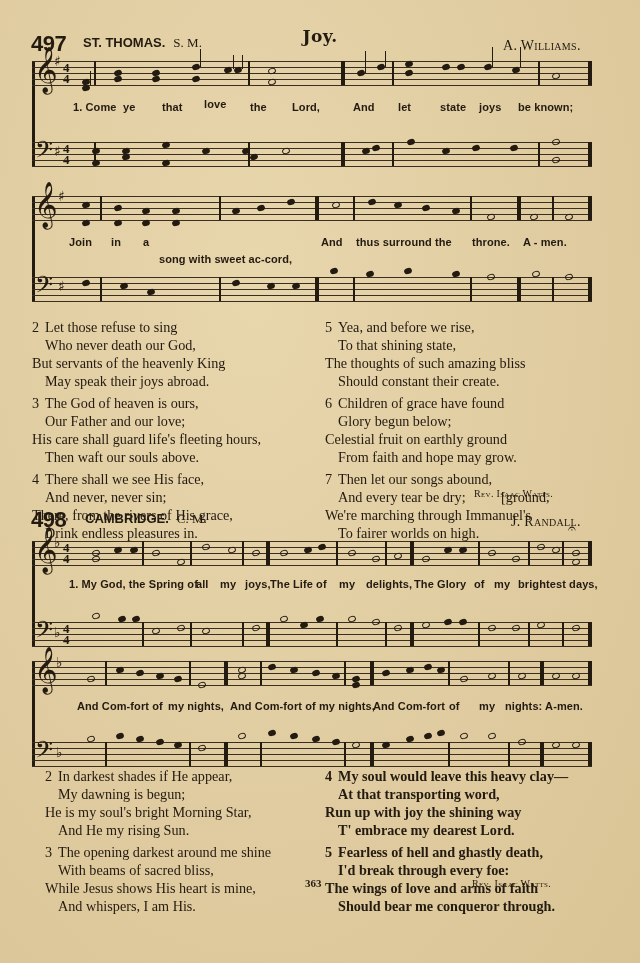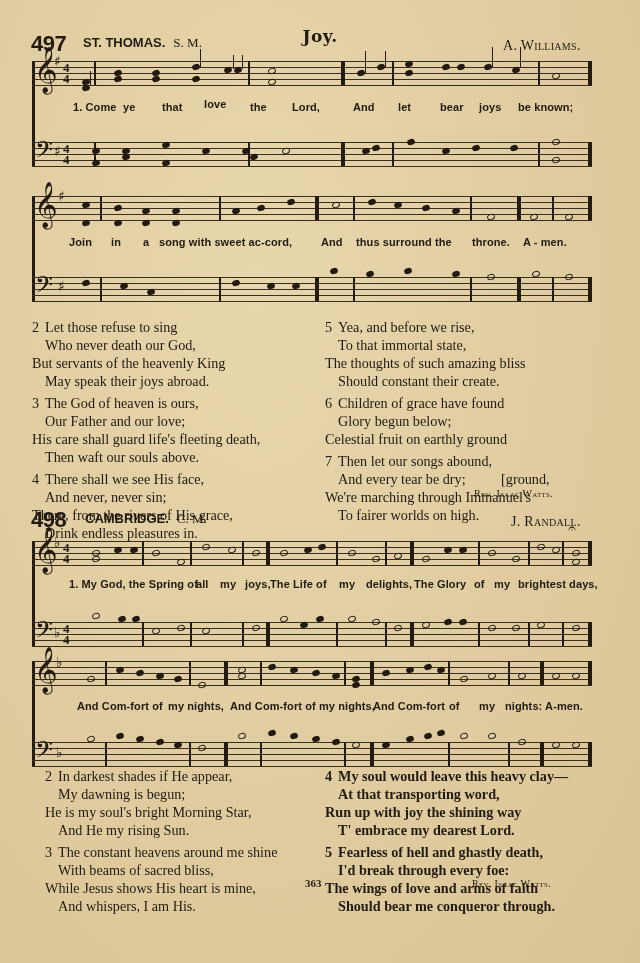--- a/index.html
+++ b/index.html
@@ -141,21 +141,21 @@
 </div>
 
 <div class="abs lyric" style="left:73px; top:101px;">1. Come</div>
 <div class="abs lyric" style="left:123px; top:101px;">ye</div>
 <div class="abs lyric" style="left:162px; top:101px;">that</div>
 <div class="abs lyric" style="left:204px; top:98px;">love</div>
 <div class="abs lyric" style="left:250px; top:101px;">the</div>
 <div class="abs lyric" style="left:292px; top:101px;">Lord,</div>
 <div class="abs lyric" style="left:353px; top:101px;">And</div>
 <div class="abs lyric" style="left:398px; top:101px;">let</div>
-<div class="abs lyric" style="left:440px; top:101px;">bear</div>
+<div class="abs lyric" style="left:440px; top:101px;">state</div>
 <div class="abs lyric" style="left:479px; top:101px;">joys</div>
 <div class="abs lyric" style="left:518px; top:101px;">be known;</div>
 
 <div class="system" style="left:32px; top:196px; width:560px; height:110px;">
   <div class="brace-bar" style="left:0; top:0; height:105px;"></div>
   <div class="staff" style="top:0;">
       <div class="line" style="top:0"></div>
       <div class="line" style="top:6px"></div>
       <div class="line" style="top:12px"></div>
       <div class="line" style="top:18px"></div>
@@ -218,57 +218,58 @@
     <div class="note" style="left:372px; top:72px;"></div>
     <div class="note" style="left:420px; top:75px;"></div>
   <div class="note open" style="left:455px; top:78px;"></div>
     <div class="note open" style="left:500px; top:75px;"></div>
     <div class="note open" style="left:533px; top:78px;"></div>
 </div>
 
 <div class="abs lyric" style="left:69px; top:236px;">Join</div>
 <div class="abs lyric" style="left:111px; top:236px;">in</div>
 <div class="abs lyric" style="left:143px; top:236px;">a</div>
-<div class="abs lyric" style="left:159px; top:236px;">song with sweet ac-cord,</div>
+<div class="abs lyric" style="left:159px; top:253px;">song with sweet ac-cord,</div>
 <div class="abs lyric" style="left:321px; top:236px;">And</div>
 <div class="abs lyric" style="left:356px; top:236px;">thus surround the</div>
 <div class="abs lyric" style="left:472px; top:236px;">throne.</div>
 <div class="abs lyric" style="left:523px; top:236px;">A - men.</div>
 
 <div class="verse-block" style="left:32px; top:318px; width:290px;">
   <div class="verse">
     <div class="vline"><span class="num">2</span><span>Let those refuse to sing</span></div>
     <div class="vline indent">Who never death our God,</div>
     <div class="vline">But servants of the heavenly King</div>
     <div class="vline indent">May speak their joys abroad.</div>
   </div>
   <div class="verse">
     <div class="vline"><span class="num">3</span><span>The God of heaven is ours,</span></div>
     <div class="vline indent">Our Father and our love;</div>
-    <div class="vline">His care shall guard life's fleeting death,</div>
+    <div class="vline">His care shall guard life's fleeting hours,</div>
     <div class="vline indent">Then waft our souls above.</div>
   </div>
   <div class="verse">
     <div class="vline"><span class="num">4</span><span>There shall we see His face,</span></div>
     <div class="vline indent">And never, never sin;</div>
     <div class="vline">There, from the rivers of His grace,</div>
     <div class="vline indent">Drink endless pleasures in.</div>
   </div>
 </div>
 <div class="verse-block" style="left:325px; top:318px; width:300px;">
   <div class="verse">
     <div class="vline"><span class="num">5</span><span>Yea, and before we rise,</span></div>
-    <div class="vline indent">To that immortal state,</div>
+    <div class="vline indent">To that shining state,</div>
     <div class="vline">The thoughts of such amazing bliss</div>
     <div class="vline indent">Should constant their create.</div>
   </div>
   <div class="verse">
     <div class="vline"><span class="num">6</span><span>Children of grace have found</span></div>
     <div class="vline indent">Glory begun below;</div>
     <div class="vline">Celestial fruit on earthly ground</div>
+    <div class="vline indent">From faith and hope may grow.</div>
   </div>
   <div class="verse">
     <div class="vline"><span class="num">7</span><span>Then let our songs abound,</span></div>
     <div class="vline indent" style="white-space:pre;">And every tear be dry;          [ground,</div>
     <div class="vline">We're marching through Immanuel's</div>
     <div class="vline indent">To fairer worlds on high.</div>
   </div>
 </div>
 <div class="abs author" style="left:474px; top:488px;">Rev. Isaac Watts.</div>
 
@@ -482,21 +483,21 @@
 <div class="abs lyric" style="left:505px; top:700px;">nights: A-men.</div>
 
 <div class="verse-block" style="left:45px; top:767px; width:270px;">
   <div class="verse">
     <div class="vline"><span class="num">2</span><span>In darkest shades if He appear,</span></div>
     <div class="vline indent">My dawning is begun;</div>
     <div class="vline">He is my soul's bright Morning Star,</div>
     <div class="vline indent">And He my rising Sun.</div>
   </div>
   <div class="verse">
-    <div class="vline"><span class="num">3</span><span>The constant heavens around me shine</span></div>
+    <div class="vline"><span class="num">3</span><span>The opening darkest around me shine</span></div>
     <div class="vline indent">With beams of sacred bliss,</div>
     <div class="vline">While Jesus shows His heart is mine,</div>
     <div class="vline indent">And whispers, I am His.</div>
   </div>
 </div>
 <div class="verse-block" style="left:325px; top:767px; width:300px;font-weight:bold;">
   <div class="verse">
     <div class="vline"><span class="num">4</span><span>My soul would leave this heavy clay—</span></div>
     <div class="vline indent">At that transporting word,</div>
     <div class="vline">Run up with joy the shining way</div>

